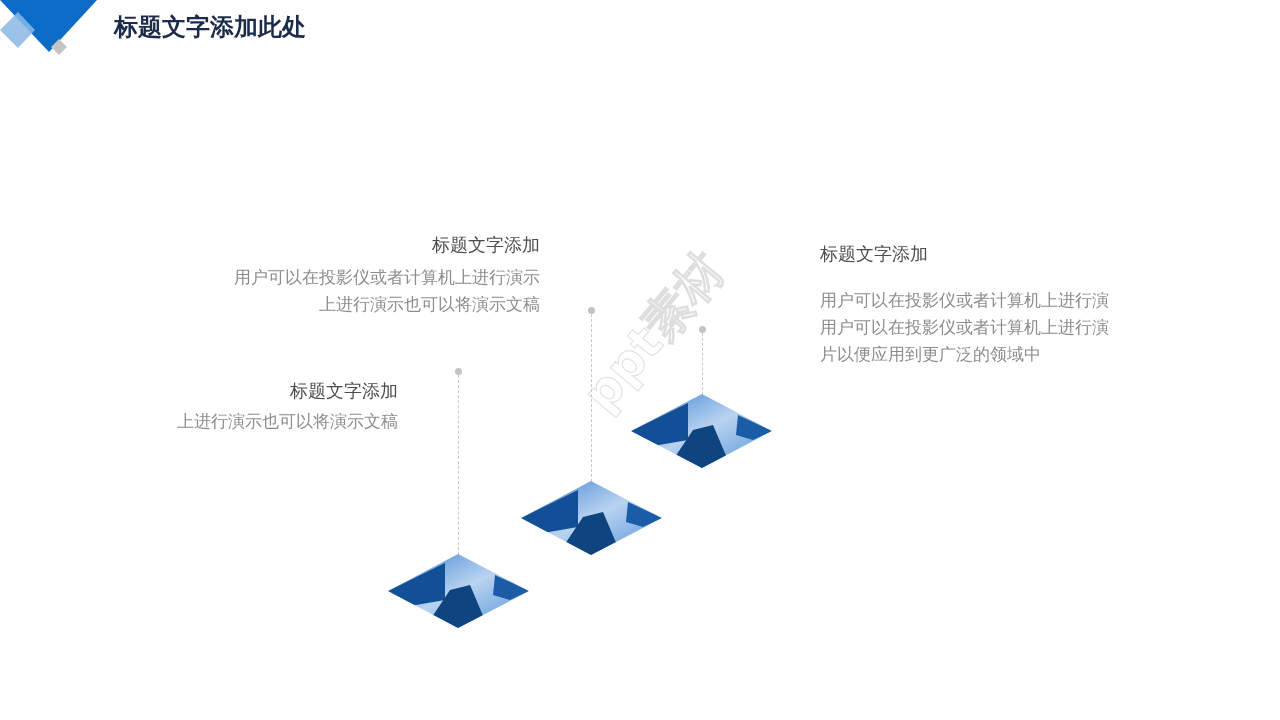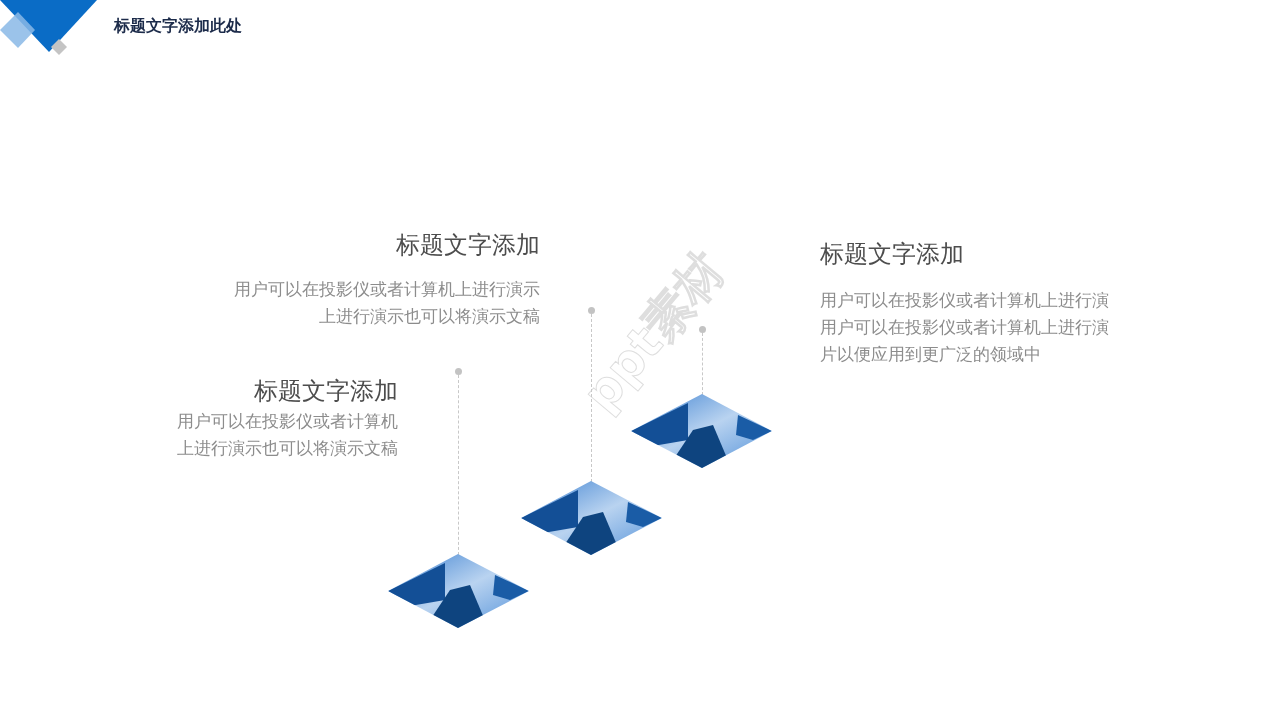--- a/index.html
+++ b/index.html
@@ -1,21 +1,21 @@
 <!DOCTYPE html>
 <html><head>
 <meta charset="utf-8">
 <style>
   html, body { margin:0; padding:0; }
   body { width:1280px; height:720px; position:relative; overflow:hidden; background:#ffffff;
          font-family:"DejaVu Sans", "Liberation Sans", sans-serif; }
   .abs { position:absolute; }
-  .page-title { left:114px; top:10px; font-family:Liberation Mono, monospace; font-weight:bold;
-                font-size:16px; color:#1c2b4a; letter-spacing:0px; line-height:34px; }
-  .block-title { font-size:24px; color:#4d4d4d; line-height:30px; white-space:nowrap; }
+  .page-title { left:114px; top:10px; font-family:Liberation Serif, serif; font-weight:bold;
+                font-size:24px; color:#1c2b4a; letter-spacing:0px; line-height:34px; }
+  .block-title { font-size:18px; color:#4d4d4d; line-height:30px; white-space:nowrap; }
   .block-body { font-size:17px; color:#8c8c8c; line-height:27px; }
   .right { text-align:right; }
   .dot { width:7px; height:7px; border-radius:50%; background:#c3c3c3; }
   .dash { width:0; border-left:1px dashed #c8c8c8; }
   .watermark { left:560px; top:300px; font-size:48px; color:rgba(200,200,200,0.25);
                transform:rotate(-50deg); font-family:"DejaVu Sans",sans-serif; font-weight:bold;
                -webkit-text-stroke:1px rgba(190,190,190,0.5); color:transparent; }
 </style>
 </head>
 <body>
@@ -26,30 +26,29 @@
   <polygon points="59,39 67,47 59,55 51,47" fill="#c4c4c4"></polygon>
   <polygon points="0,30 18,12 35,30 30,35 18,22 5,35" fill="#0a6cc6" opacity="0"></polygon>
 </svg>
 
 <div class="abs page-title">标题文字添加此处</div>
 
 <div class="abs watermark">ppt素材</div>
 
 <div class="abs right" style="left:180px; top:230px; width:360px;">
   <div class="block-title">标题文字添加</div>
-  <div class="block-body" style="margin-top:16px;">
+  <div class="block-body" style="margin-top:4px;">
     <div>用户可以在投影仪或者计算机上进行演示</div>
     <div>上进行演示也可以将演示文稿</div>
   </div>
 </div>
 
 <div class="abs right" style="left:110px; top:376px; width:288px;">
   <div class="block-title">标题文字添加</div>
   <div class="block-body" style="margin-top:2px;">
-    <div>用户可以在投影仪或者计算机</div>
     <div>上进行演示也可以将演示文稿</div>
   </div>
 </div>
 
 <div class="abs" style="left:820px; top:239px; width:340px;">
   <div class="block-title">标题文字添加</div>
   <div class="block-body" style="margin-top:18px;">
     <div>用户可以在投影仪或者计算机上进行演</div>
     <div>用户可以在投影仪或者计算机上进行演</div>
     <div>片以便应用到更广泛的领域中</div>

